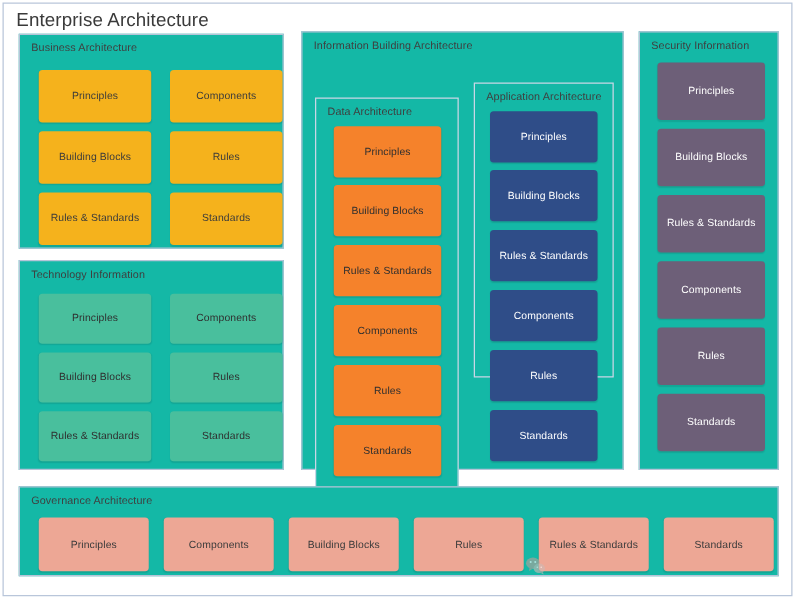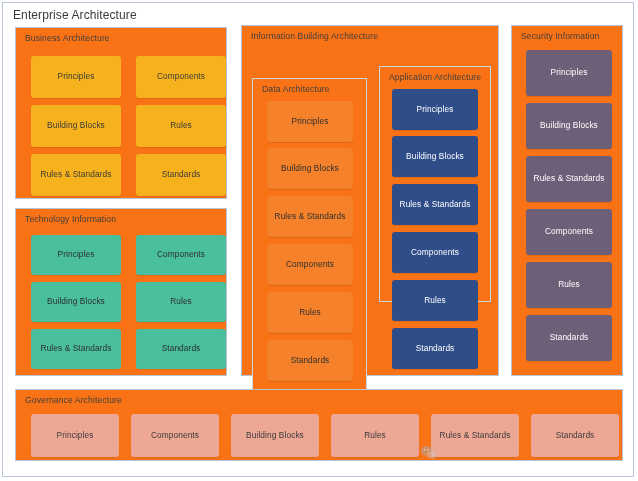--- a/index.html
+++ b/index.html
@@ -27,32 +27,32 @@
     width: 632px;
     height: 475px;
     box-sizing: border-box;
     border: 1px solid #b9c6da;
     background: #ffffff;
   }
   .ea-title {
     position: absolute;
     left: 10px;
     top: 5px;
-    font-size: 12px;
+    font-size: 15px;
     color: #3a3a3a;
     letter-spacing: 0.1px;
     white-space: nowrap;
   }
 
   
   .panel {
     position: absolute;
     box-sizing: border-box;
     border: 1px solid #b6c4d8;
-    background: #f97316;
+    background: #14b8a6;
   }
   .panel-title {
     position: absolute;
     left: 9px;
     top: 5px;
     font-size: 8.6px;
     color: #3f3f3f;
     white-space: nowrap;
     letter-spacing: 0.1px;
   }

